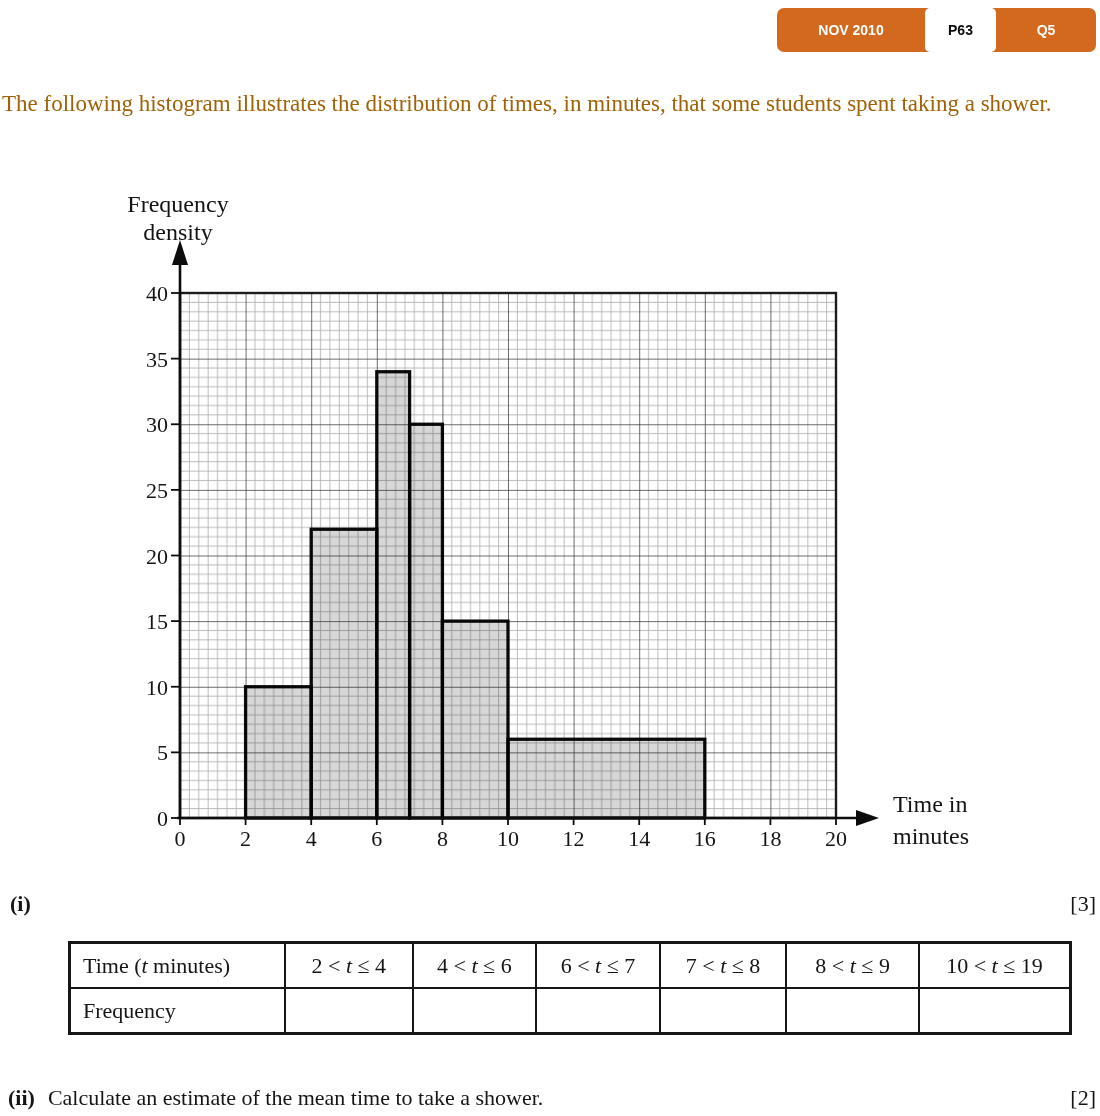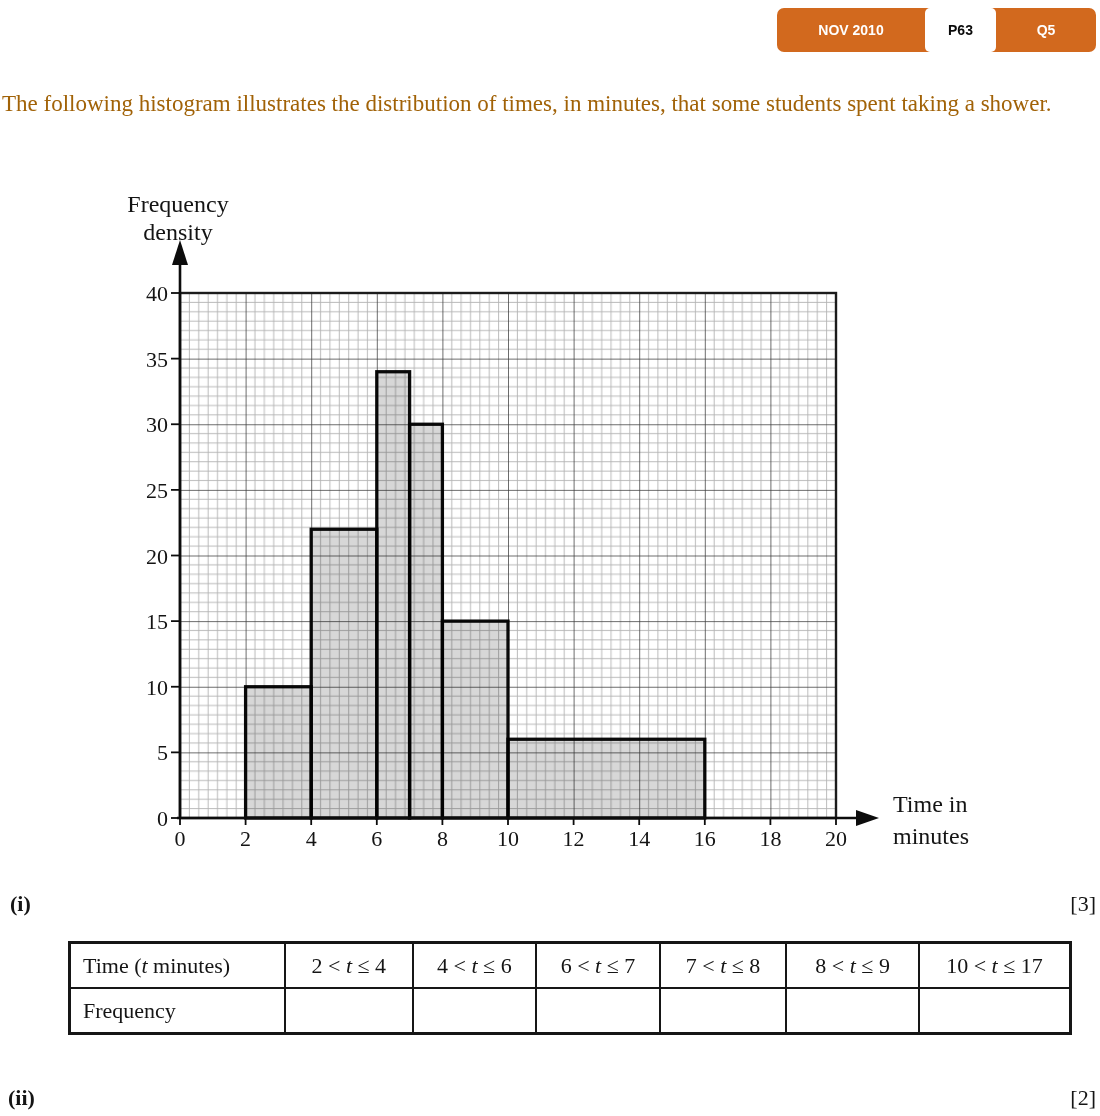--- a/index.html
+++ b/index.html
@@ -158,32 +158,33 @@
         <col style="width:152px">
     </colgroup>
     <tbody>
         <tr>
       <th class="rowhead"><span>Time (</span><span class="ivar">t</span><span> minutes)</span></th>
       <td><span>2 &lt; </span><span class="ivar">t</span><span> ≤ 4</span></td>
       <td><span>4 &lt; </span><span class="ivar">t</span><span> ≤ 6</span></td>
       <td><span>6 &lt; </span><span class="ivar">t</span><span> ≤ 7</span></td>
       <td><span>7 &lt; </span><span class="ivar">t</span><span> ≤ 8</span></td>
       <td><span>8 &lt; </span><span class="ivar">t</span><span> ≤ 9</span></td>
-      <td><span>10 &lt; </span><span class="ivar">t</span><span> ≤ 17</span></td>
+      <td><span>10 &lt; </span><span class="ivar">t</span><span> ≤ 19</span></td>
     </tr>
     <tr>
       <th class="rowhead">Frequency</th>
       <td></td>
       <td></td>
       <td></td>
       <td></td>
       <td></td>
       <td></td>
     </tr>
   </tbody>
     </table>
 
   <div class="question q2">
     <span class="qlabel">(ii)</span>
+    <span class="qtext">Calculate an estimate of the mean time to take a shower.</span>
     <span class="marks">[2]</span>
   </div>
 
 </div>
 
 </body></html>

